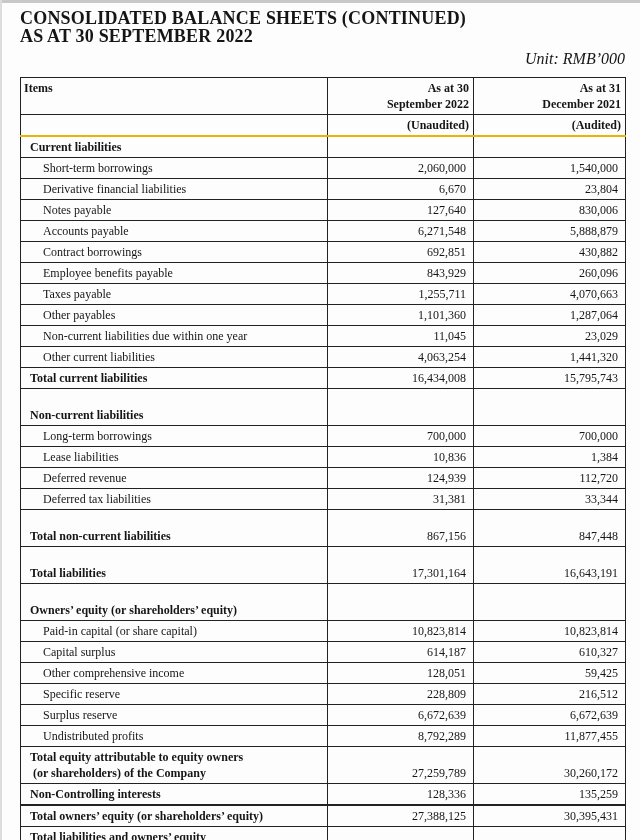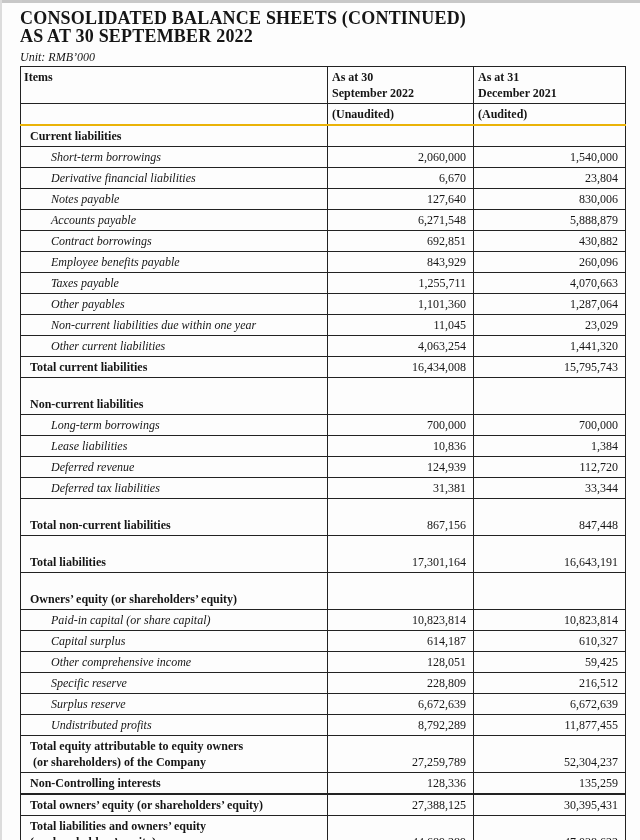--- a/index.html
+++ b/index.html
@@ -9,38 +9,38 @@
     background: #fdfdfd;
     overflow: hidden;
     position: relative;
     font-family: "Liberation Serif", serif;
     color: #151515;
   }
   .scan-top  { position: absolute; top: 0; left: 0; width: 640px; height: 3px; background: #c8c8c8; }
   .scan-left { position: absolute; top: 0; left: 0; width: 2px; height: 840px; background: #dcdcdc; }
   .doc { padding: 9px 0 0 20px; }
   .title { font-size: 18px; font-weight: bold; line-height: 18px; letter-spacing: 0.2px; }
-  .unit-note { width: 605px; text-align: left; font-style: italic; font-size: 12px; margin: 5px 0 1px 0; }
+  .unit-note { width: 605px; text-align: right; font-style: italic; font-size: 16px; margin: 5px 0 9px 0; }
   table.bs { border-collapse: collapse; width: 605px; table-layout: fixed; }
   col.col-items { width: 307px; }
   col.col-n1 { width: 146px; }
   col.col-n2 { width: 152px; }
   th, td {
     border: 1px solid #222;
     font-size: 12px; line-height: 16px;
     padding: 2px 3px;
     vertical-align: bottom;
     overflow: hidden;
   }
-  thead th { font-weight: bold; text-align: left; vertical-align: top; padding: 2px 4px; }
+  thead th { font-weight: bold; text-align: right; vertical-align: top; padding: 2px 4px; }
   thead th.h-items { text-align: left; padding-left: 3px; }
   thead tr.sub th { border-bottom: 2px solid #eab308; }
   td.c-num { text-align: right; padding-right: 7px; }
   td.c-label { text-align: left; padding-left: 9px; white-space: pre-wrap; }
-  tr.style-item td.c-label { padding-left: 30px; font-style: italic; }
+  tr.style-item td.c-label { padding-left: 22px; }
   tr.style-section td.c-label, tr.style-total td.c-label { font-weight: bold; }
   tr.tall td { height: 37px; }
   tr.thick-top td { border-top: 2px solid #222; }
 </style>
 </head>
 <body>
 
 <div class="scan-top"></div>
 <div class="scan-left"></div>
 
@@ -203,21 +203,21 @@
           <td class="c-num">6,672,639</td>
         </tr>
         <tr class="style-item">
           <td class="c-label">Undistributed profits</td>
           <td class="c-num">8,792,289</td>
           <td class="c-num">11,877,455</td>
         </tr>
         <tr class="style-total">
           <td class="c-label"><div>Total equity attributable to equity owners</div><div> (or shareholders) of the Company</div></td>
           <td class="c-num">27,259,789</td>
-          <td class="c-num">52,304,237</td>
+          <td class="c-num">30,260,172</td>
         </tr>
         <tr class="style-total">
           <td class="c-label">Non-Controlling interests</td>
           <td class="c-num">128,336</td>
           <td class="c-num">135,259</td>
         </tr>
         <tr class="style-total thick-top">
           <td class="c-label">Total owners’ equity (or shareholders’ equity)</td>
           <td class="c-num">27,388,125</td>
           <td class="c-num">30,395,431</td>

